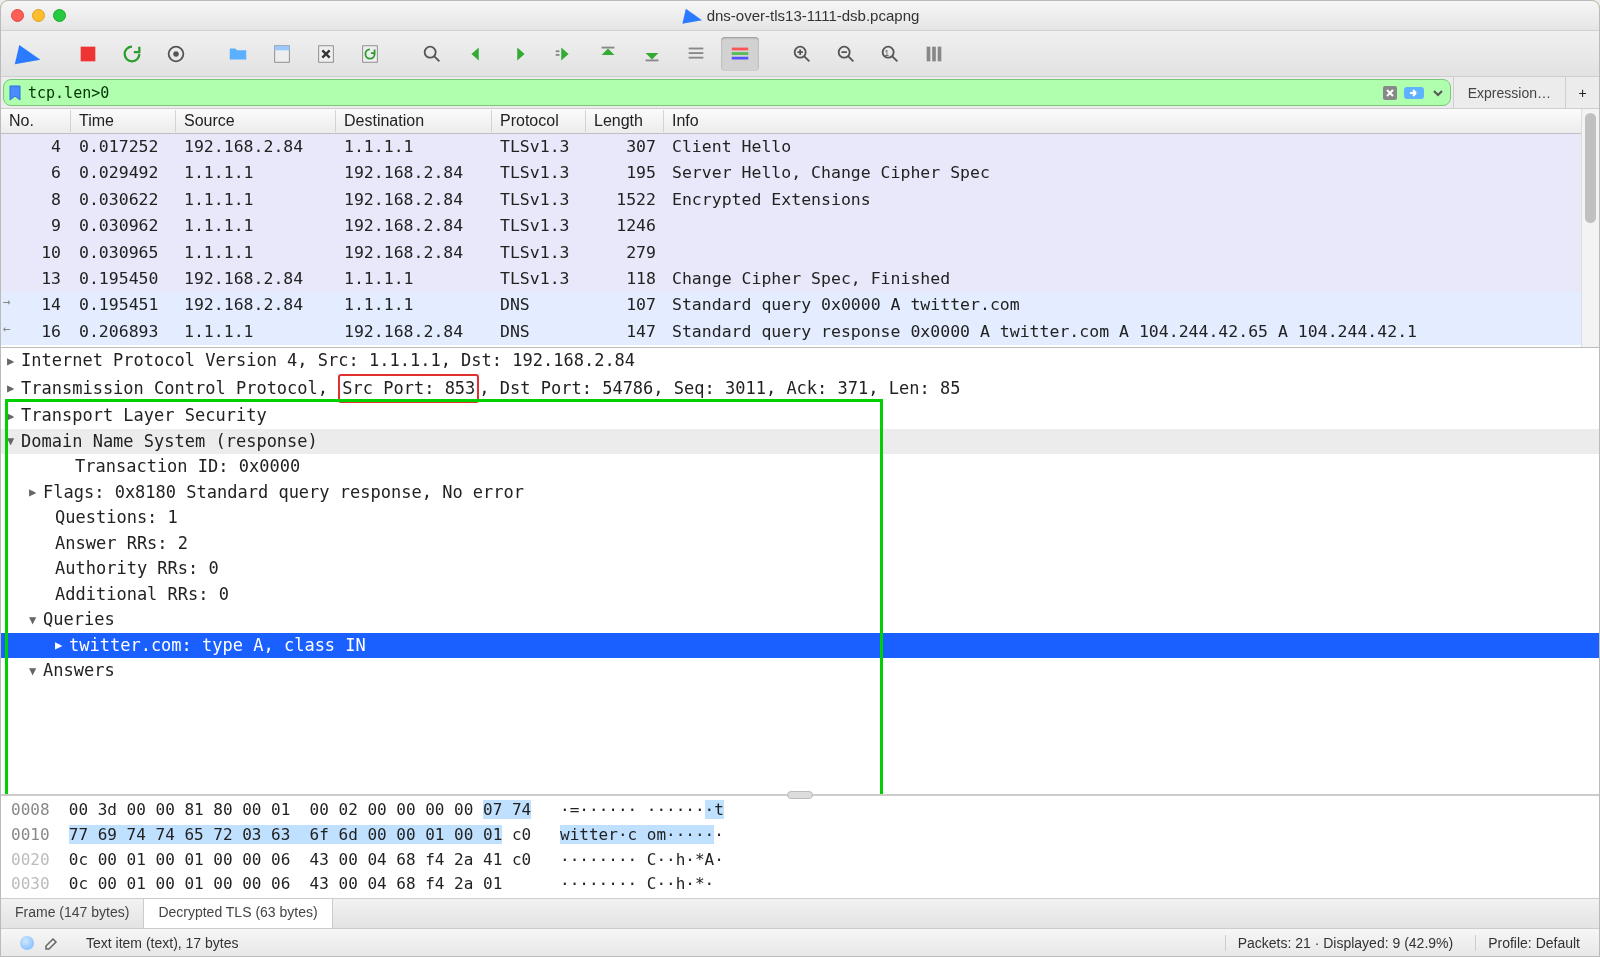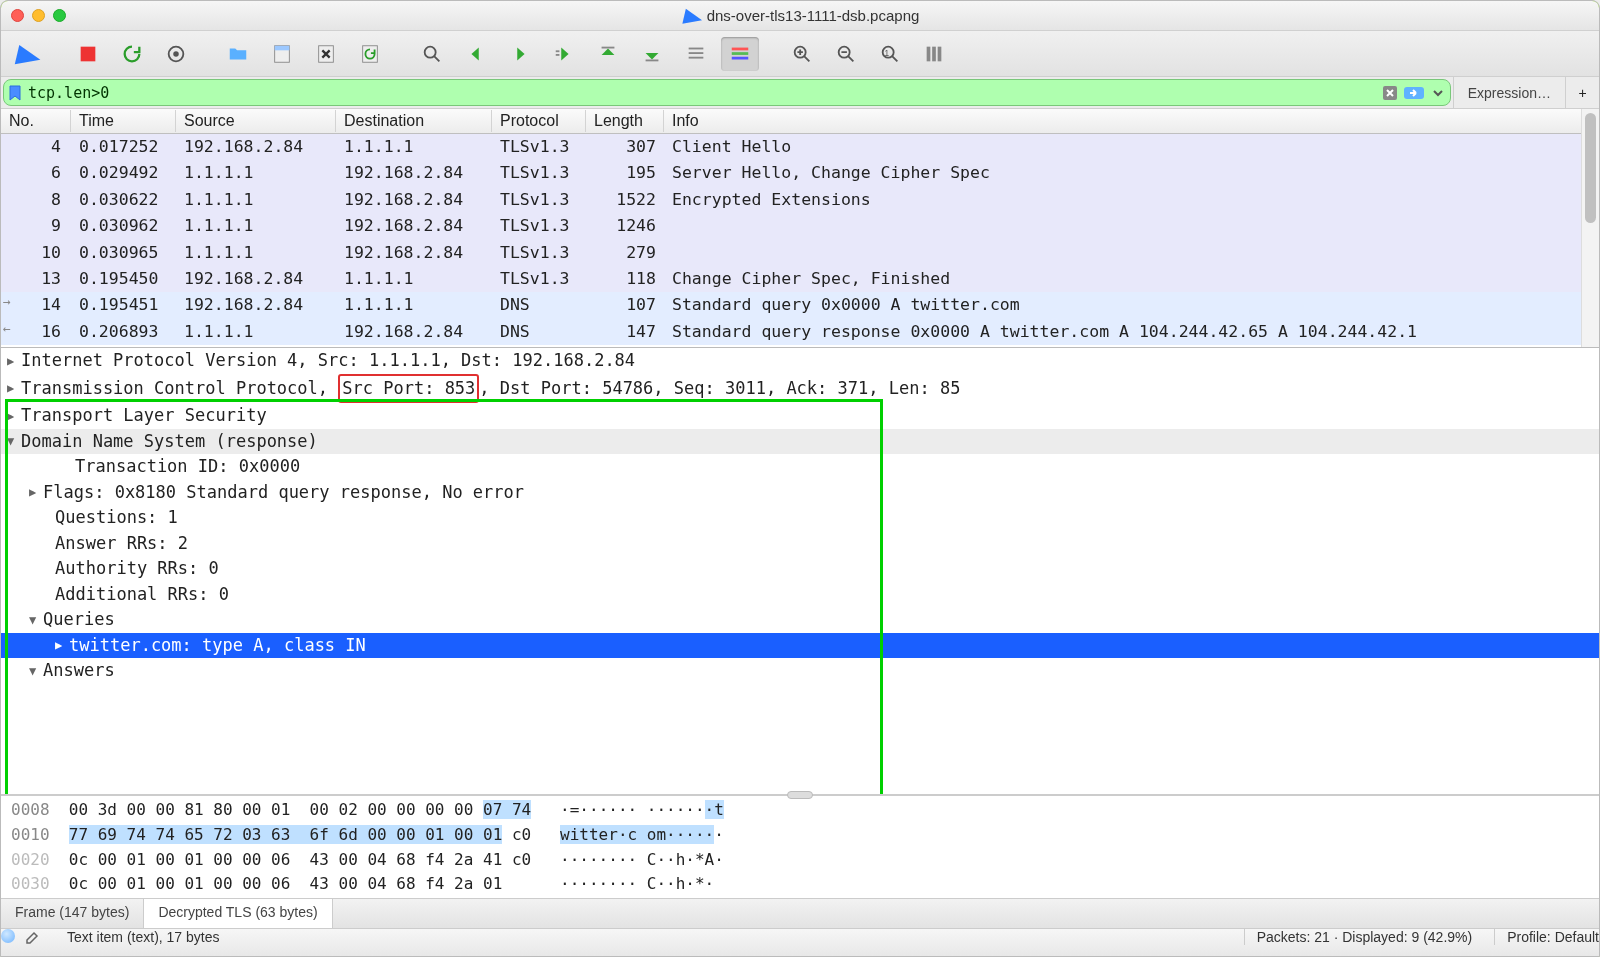--- a/index.html
+++ b/index.html
@@ -187,22 +187,22 @@
     height:30px; background:linear-gradient(#f2f2f2,#e3e3e3);
     display:flex; align-items:stretch; border-top:1px solid #ccc;
     font-size:14px;
   }
   .tab{padding:5px 14px; border-right:1px solid #ccc; color:#444;}
   .tab.active{background:#fff;}
   
   .statusbar{
     height:28px; background:linear-gradient(#f6f6f6,#e8e8e8);
     border-top:1px solid #ccc;
-    display:flex; align-items:flex-start; font-size:14px; color:#333;
-    padding:0 0; gap:10px;
+    display:flex; align-items:center; font-size:14px; color:#333;
+    padding:0 19px; gap:10px;
   }
   .status-led{width:14px;height:14px;border-radius:50%;background:radial-gradient(circle at 40% 35%,#cfe8ff,#6fb4ff);}
   .status-mid{flex:1; padding-left:16px;}
   .status-pk{border-left:1px solid #ccc; padding:0 12px;}
   .status-prof{border-left:1px solid #ccc; padding-left:12px;}
 </style>
 </head>
 <body>
 
 <div class="window">

